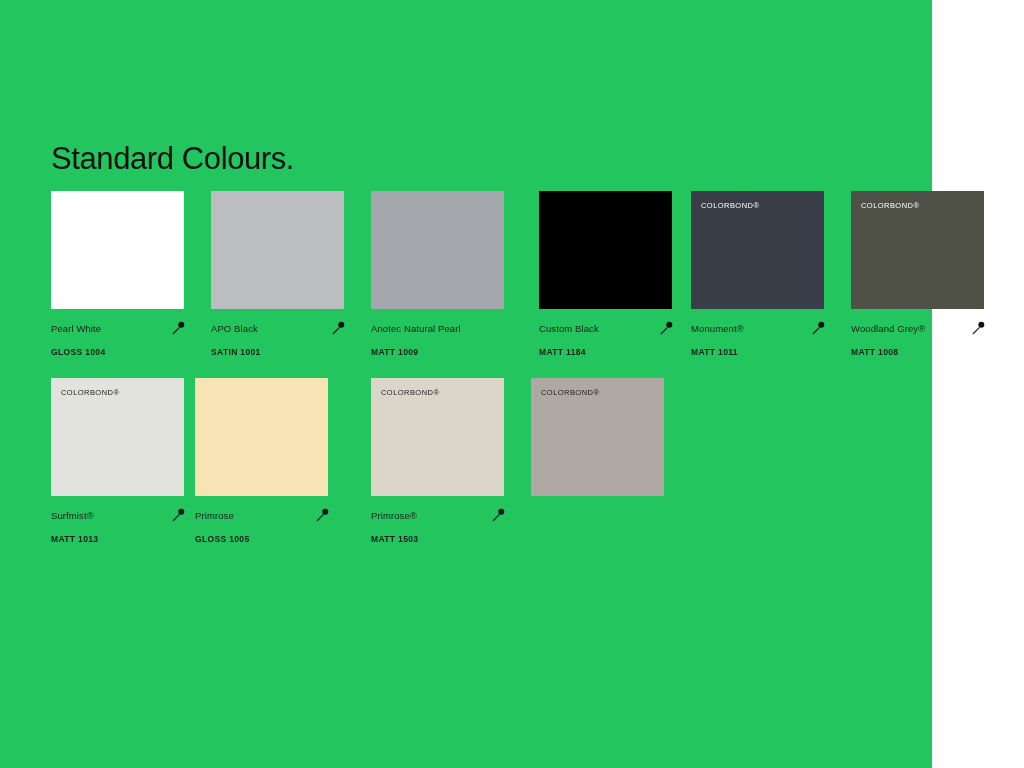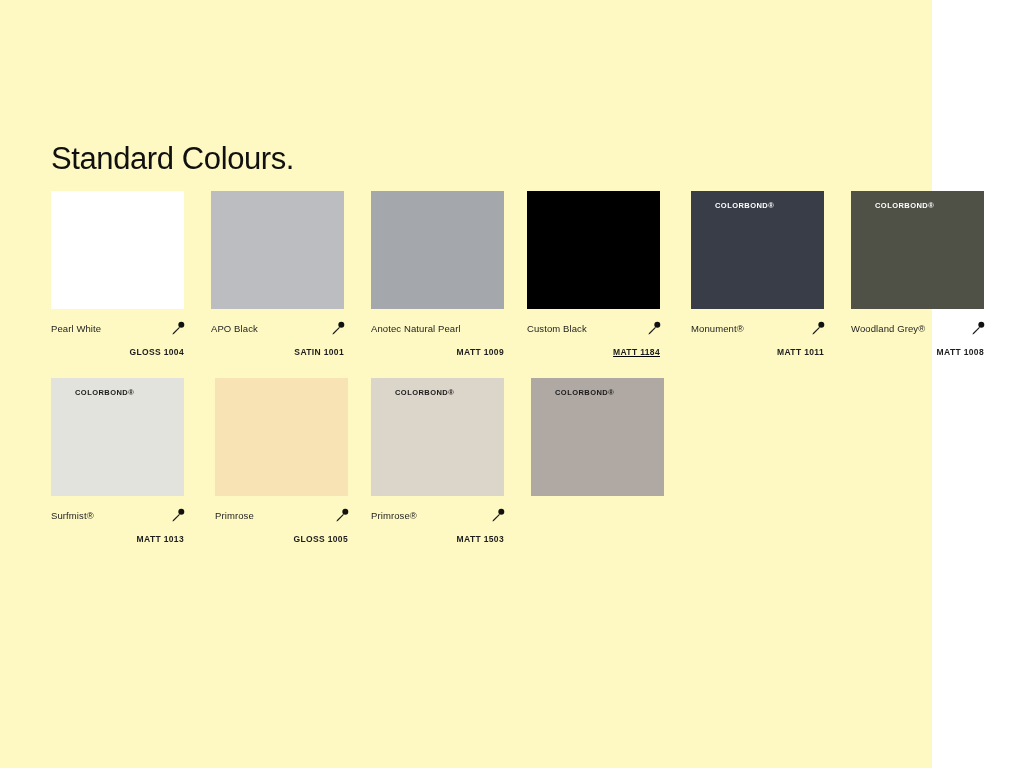--- a/index.html
+++ b/index.html
@@ -13,21 +13,21 @@
     background: #ffffff;
     font-family: "Liberation Sans", sans-serif;
     -webkit-font-smoothing: antialiased;
     overflow: hidden;
   }
 
   #page {
     position: relative;
     width: 932px;
     height: 768px;
-    background: #fef9c3;
+    background: #22c55e;
   }
 
   
   .page-title {
     position: absolute;
     left: 51px;
     top: 139px;
     margin: 0;
     font-size: 31px;
     line-height: 40px;
@@ -61,25 +61,25 @@
   .swatch-chip {
     position: relative;
     width: 133px;
     height: 118px;
     box-sizing: border-box;
     background: #ffffff;
   }
 
   .colorbond-badge {
     position: absolute;
-    left: 24px;
+    left: 10px;
     top: 10px;
     font-size: 7.5px;
     line-height: 10px;
-    font-weight: 700;
+    font-weight: 400;
     letter-spacing: 0.45px;
     white-space: nowrap;
     font-family: "Liberation Sans", sans-serif;
   }
   .colorbond-badge.on-dark { color: #ffffff; }
   .colorbond-badge.on-light { color: #1a1a1a; }
 
   .swatch-meta {
     position: relative;
     width: 133px;
@@ -116,21 +116,20 @@
 
   .swatch-code {
     margin-top: 10px;
     font-size: 8.5px;
     line-height: 12px;
     font-weight: 700;
     letter-spacing: 0.35px;
     color: #1d1d1d;
     white-space: nowrap;
     font-family: "Liberation Sans", sans-serif;
-    text-align: right;
   }
 </style>
 </head>
 <body style="background: rgb(255, 255, 255);">
 
 <div id="page">
 
   <h1 class="page-title">Standard Colours.</h1>
 
   <div class="swatch-grid">
@@ -163,21 +162,21 @@
         </div>
         <div class="swatch-cell" style="left: 320px;">
           <div class="swatch-chip" style="background: rgb(164, 168, 172);"></div>
           <div class="swatch-meta">
             <div class="swatch-name-row">
               <span class="swatch-name">Anotec Natural Pearl</span>
             </div>
             <div class="swatch-code">MATT 1009</div>
           </div>
         </div>
-        <div class="swatch-cell" style="left: 476px; text-decoration: underline;">
+        <div class="swatch-cell" style="left: 488px;">
           <div class="swatch-chip" style="background: rgb(0, 0, 0);"></div>
           <div class="swatch-meta">
             <div class="swatch-name-row">
               <span class="swatch-name">Custom Black</span>
               <svg viewBox="0 0 16 16" class="picker-icon" width="16" height="16">
                 <path d="M3.0 13.1 L9.1 7.0 L9.9 7.8 L3.8 13.9 L2.4 14.4 Z" fill="#1a1a1a"></path>
                 <circle cx="11.3" cy="4.7" r="3.0" fill="#111111"></circle>
               </svg>
             </div>
             <div class="swatch-code">MATT 1184</div>
@@ -223,21 +222,21 @@
             <div class="swatch-name-row">
               <span class="swatch-name">Surfmist®</span>
               <svg viewBox="0 0 16 16" class="picker-icon" width="16" height="16">
                 <path d="M3.0 13.1 L9.1 7.0 L9.9 7.8 L3.8 13.9 L2.4 14.4 Z" fill="#1a1a1a"></path>
                 <circle cx="11.3" cy="4.7" r="3.0" fill="#111111"></circle>
               </svg>
             </div>
             <div class="swatch-code">MATT 1013</div>
           </div>
         </div>
-        <div class="swatch-cell" style="left: 164px;">
+        <div class="swatch-cell" style="left: 144px;">
           <div class="swatch-chip" style="background: rgb(248, 227, 180);"></div>
           <div class="swatch-meta">
             <div class="swatch-name-row">
               <span class="swatch-name">Primrose</span>
               <svg viewBox="0 0 16 16" class="picker-icon" width="16" height="16">
                 <path d="M3.0 13.1 L9.1 7.0 L9.9 7.8 L3.8 13.9 L2.4 14.4 Z" fill="#1a1a1a"></path>
                 <circle cx="11.3" cy="4.7" r="3.0" fill="#111111"></circle>
               </svg>
             </div>
             <div class="swatch-code">GLOSS 1005</div>

